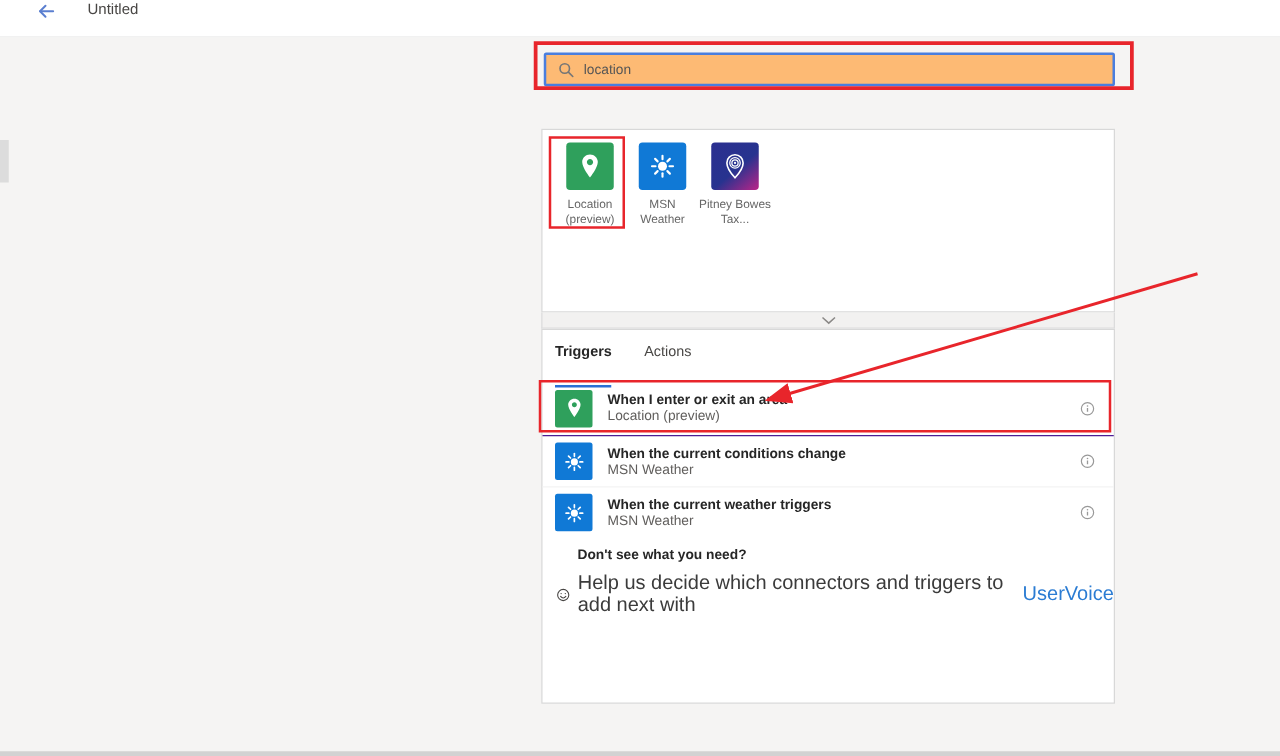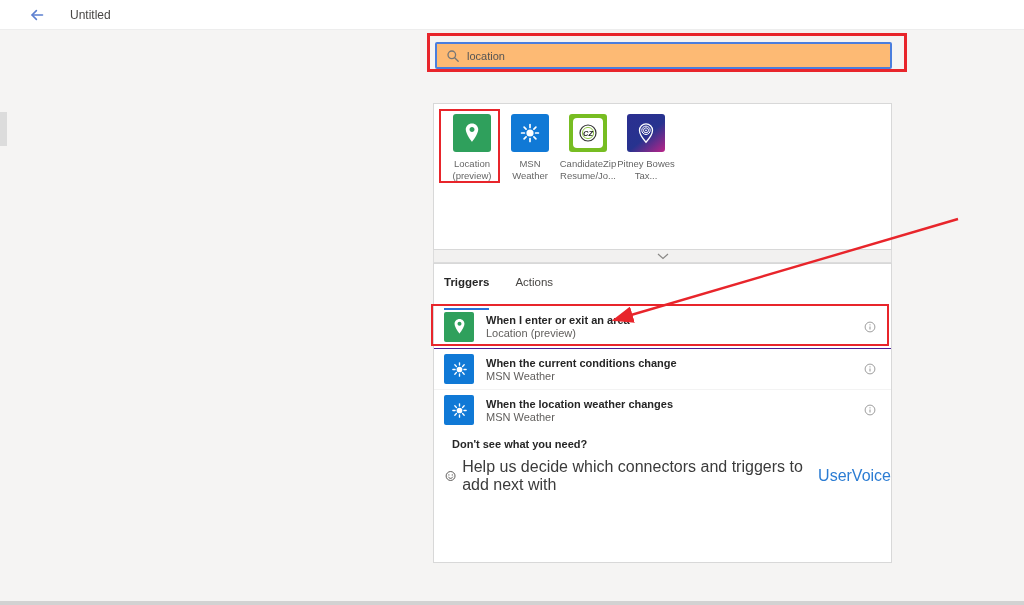--- a/index.html
+++ b/index.html
@@ -1,21 +1,21 @@
 <!DOCTYPE html>
 <html><head>
 <meta charset="utf-8">
 <style>
   * { margin:0; padding:0; box-sizing:border-box; }
   body { background:#e9e9e9; font-family:"Liberation Sans", sans-serif; }
   .canvas { position:relative; width:1024px; height:605px; background:#f5f4f3; overflow:hidden; }
 
   
   .topbar { position:absolute; left:0; top:0; width:1024px; height:30px; background:#ffffff;
-            border-bottom:1px solid #ededed; display:flex; align-items:center; }
+            border-bottom:1px solid #ededed; display:flex; align-items:flex-start; }
   .back-btn { margin-left:28px; width:18px; height:18px; display:flex; align-items:center; justify-content:center; cursor:pointer; }
   .doc-title { margin-left:24px; font-size:12px; color:#484644; }
 
   .left-stub { position:absolute; left:0; top:112px; width:7px; height:34px; background:#dcdcdc; }
   .bottom-strip { position:absolute; left:0; bottom:0; width:1024px; height:4px; background:#d2d2d2; }
 
   
   .search-box { position:absolute; left:435px; top:42px; width:457px; height:27px; background:#fdba74;
                 border:2px solid #4a7ede; border-radius:2px; display:flex; align-items:center; padding-left:9px; }
   .search-box input { border:none; outline:none; margin-left:7px; flex:1; font-size:11px; color:#555;
@@ -52,21 +52,21 @@
 
   .trigger-row { position:absolute; left:0; width:457px; height:41px; display:flex; align-items:center;
                  padding:0 10px; cursor:pointer; }
   .row-1 { top:42px; } .row-2 { top:84px; border-top:1px solid #4c1d95; } .row-3 { top:125px; border-top:1px solid #f3f3f3; }
   .t-icon { width:30px; height:30px; border-radius:2px; flex:none; display:flex; align-items:center; justify-content:center; }
   .t-text { margin-left:12px; }
   .t-title { font-size:11px; font-weight:bold; color:#262626; }
   .t-sub { font-size:11px; color:#605e5c; margin-top:1px; }
   .info-btn { position:absolute; right:14px; top:50%; transform:translateY(-50%); cursor:pointer; display:flex; }
 
-  .footer-heading { position:absolute; left:18px; top:174px; font-size:11px; font-weight:bold; color:#262626; }
+  .footer-heading { position:absolute; left:28px; top:174px; font-size:11px; font-weight:bold; color:#262626; }
   .footer-help { position:absolute; left:11px; top:194px; display:flex; align-items:center; gap:6px; font-size:16px; color:#3b3b3b; }
   .uservoice-link { color:#2b7cd3; cursor:pointer; }
 
   
   .ann { position:absolute; pointer-events:none; z-index:20; border:2px solid #e8252b; }
   .ann-search { left:427px; top:33px; width:480px; height:39px; border-width:3px; }
   .ann-tile   { left:439px; top:109px; width:61px; height:74px; }
   .ann-row    { left:431px; top:304px; width:458px; height:42px; }
   .overlay { position:absolute; left:0; top:0; z-index:25; pointer-events:none; }
 </style>
@@ -118,32 +118,20 @@
               <line x1="17.6" y1="12" x2="20.4" y2="12"></line>
             <line x1="6.1" y1="6.1" x2="8.1" y2="8.1"></line>
               <line x1="15.9" y1="8.1" x2="17.9" y2="6.1"></line>
             <line x1="6.1" y1="17.9" x2="8.1" y2="15.9"></line>
               <line x1="15.9" y1="15.9" x2="17.9" y2="17.9"></line>
           </svg>
         </div>
         <div class="tile-label">MSN Weather</div>
       </div>
 
-      <div class="tile">
-        <div class="tile-icon bg-cz">
-          <div class="cz-inner">
-            <svg width="24" height="24" viewBox="0 0 24 24">
-              <circle cx="12" cy="12" r="8" fill="none" stroke="#333" stroke-width="1.2"></circle>
-              <circle cx="12" cy="12" r="5.6" fill="none" stroke="#77bd22" stroke-width="0.8"></circle>
-              <text x="12" y="14.8" text-anchor="middle" font-size="7.5" font-weight="bold" font-style="italic" font-family="Liberation Sans, sans-serif" fill="#222">CZ</text>
-            </svg>
-          </div>
-        </div>
-        <div class="tile-label">CandidateZip Resume/Jo...</div>
-      </div>
 
       <div class="tile">
         <div class="tile-icon bg-pb">
           <svg width="24" height="24" viewBox="0 0 24 24" fill="none" stroke="#ffffff">
             <path d="M12 2.8c-3.6 0-6.5 2.9-6.5 6.5 0 4.8 6.5 11.9 6.5 11.9s6.5-7.1 6.5-11.9c0-3.6-2.9-6.5-6.5-6.5z" stroke-width="1.3"></path>
             <circle cx="12" cy="9.3" r="4.2" stroke-width="1"></circle>
             <circle cx="12" cy="9.3" r="2.5" stroke-width="1"></circle>
             <circle cx="12" cy="9.3" r="0.9" fill="#ffffff" stroke="none"></circle>
           </svg>
         </div>
@@ -220,21 +208,21 @@
             <line x1="12" y1="17.6" x2="12" y2="20.4"></line>
           <line x1="3.6" y1="12" x2="6.4" y2="12"></line>
             <line x1="17.6" y1="12" x2="20.4" y2="12"></line>
           <line x1="6.1" y1="6.1" x2="8.1" y2="8.1"></line>
             <line x1="15.9" y1="8.1" x2="17.9" y2="6.1"></line>
           <line x1="6.1" y1="17.9" x2="8.1" y2="15.9"></line>
             <line x1="15.9" y1="15.9" x2="17.9" y2="17.9"></line>
         </svg>
       </div>
       <div class="t-text">
-        <div class="t-title">When the location weather changes</div>
+        <div class="t-title">When the current weather triggers</div>
         <div class="t-sub">MSN Weather</div>
       </div>
       <div class="info-btn">
         <svg width="14" height="14" viewBox="0 0 16 16">
           <circle cx="8" cy="8" r="5.6" fill="none" stroke="#999" stroke-width="1.1"></circle>
           <line x1="8" y1="7.3" x2="8" y2="10.8" stroke="#999" stroke-width="1.2"></line>
           <circle cx="8" cy="5.5" r="0.75" fill="#999"></circle>
         </svg>
       </div>
     </div>

